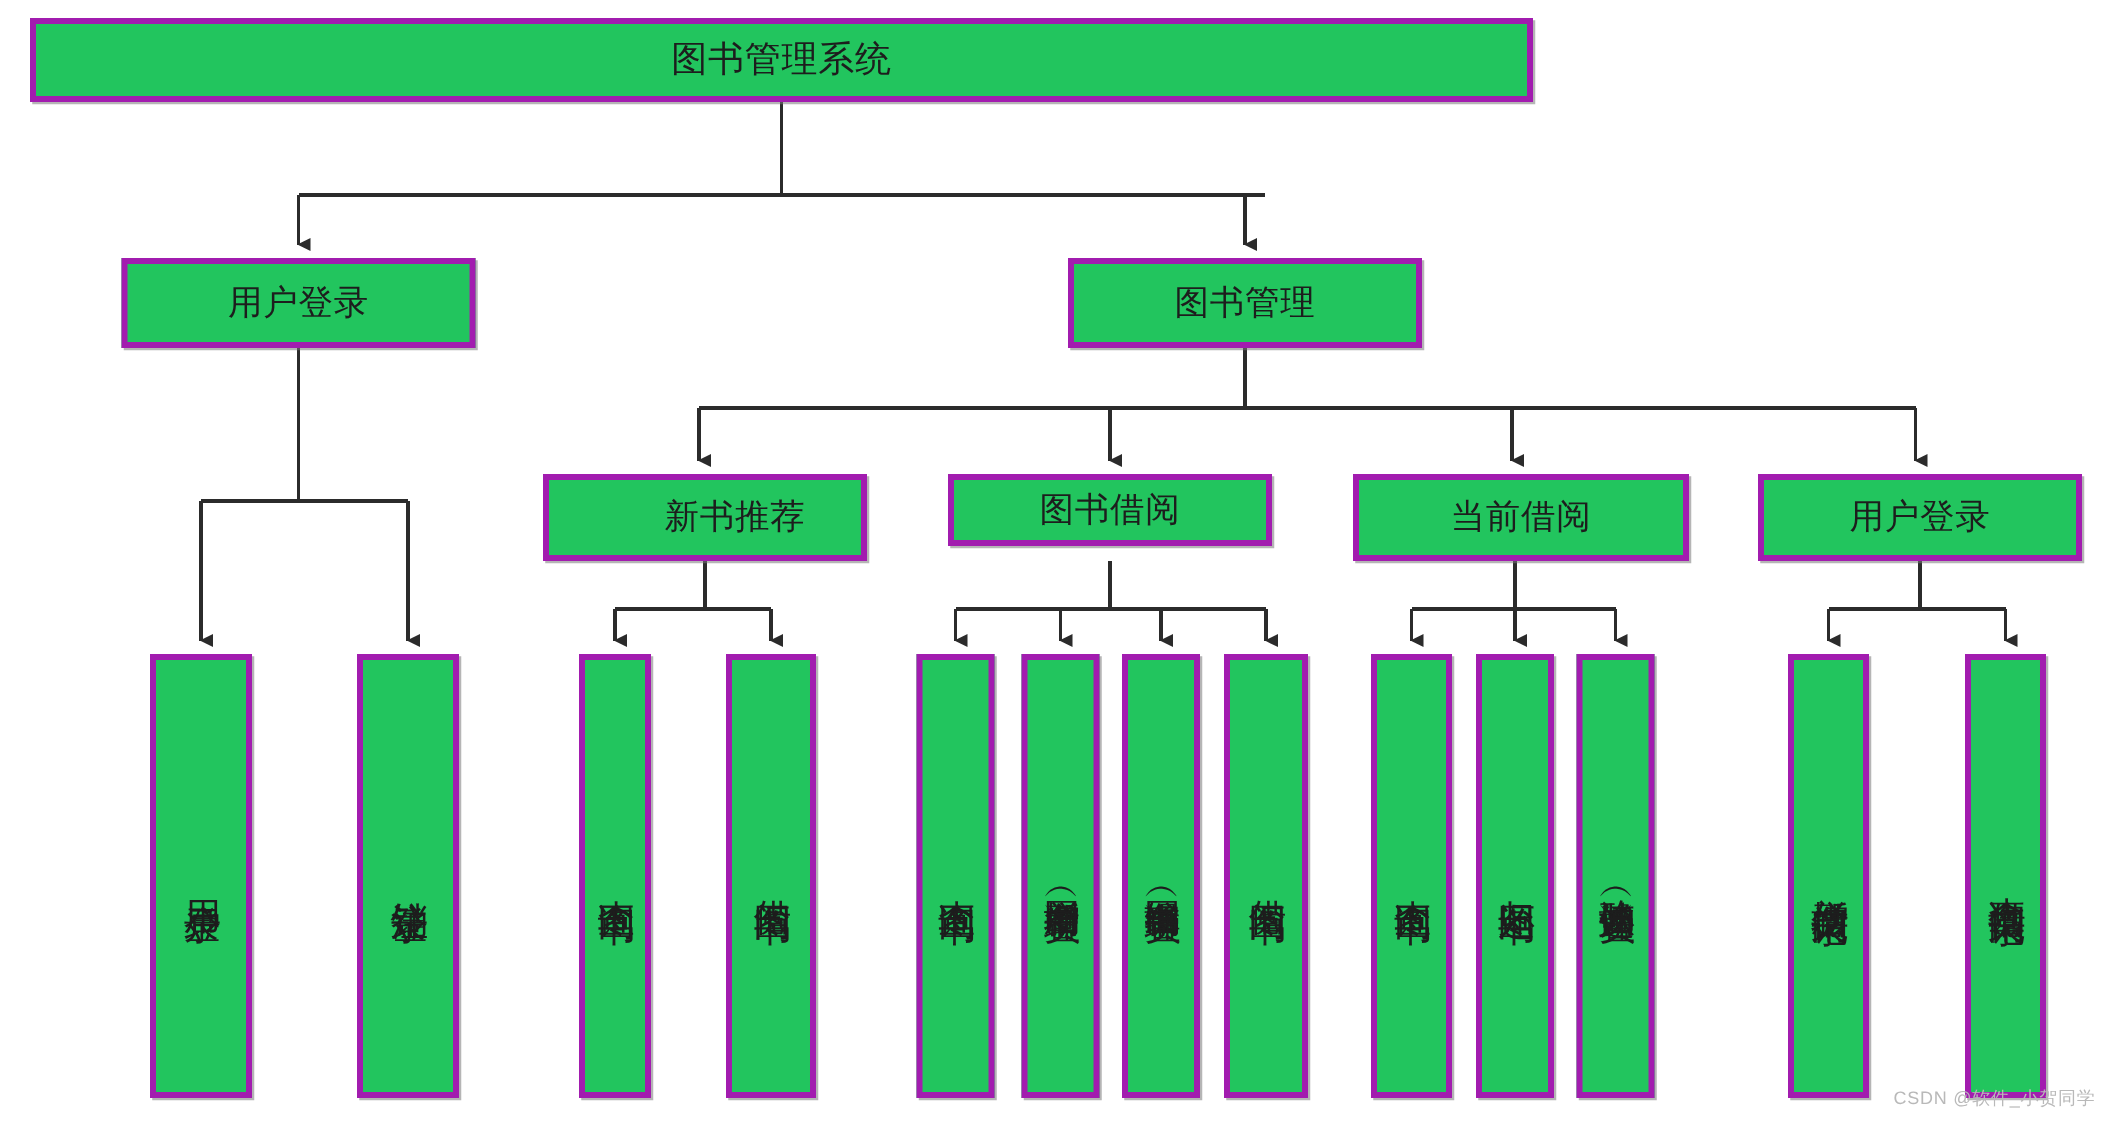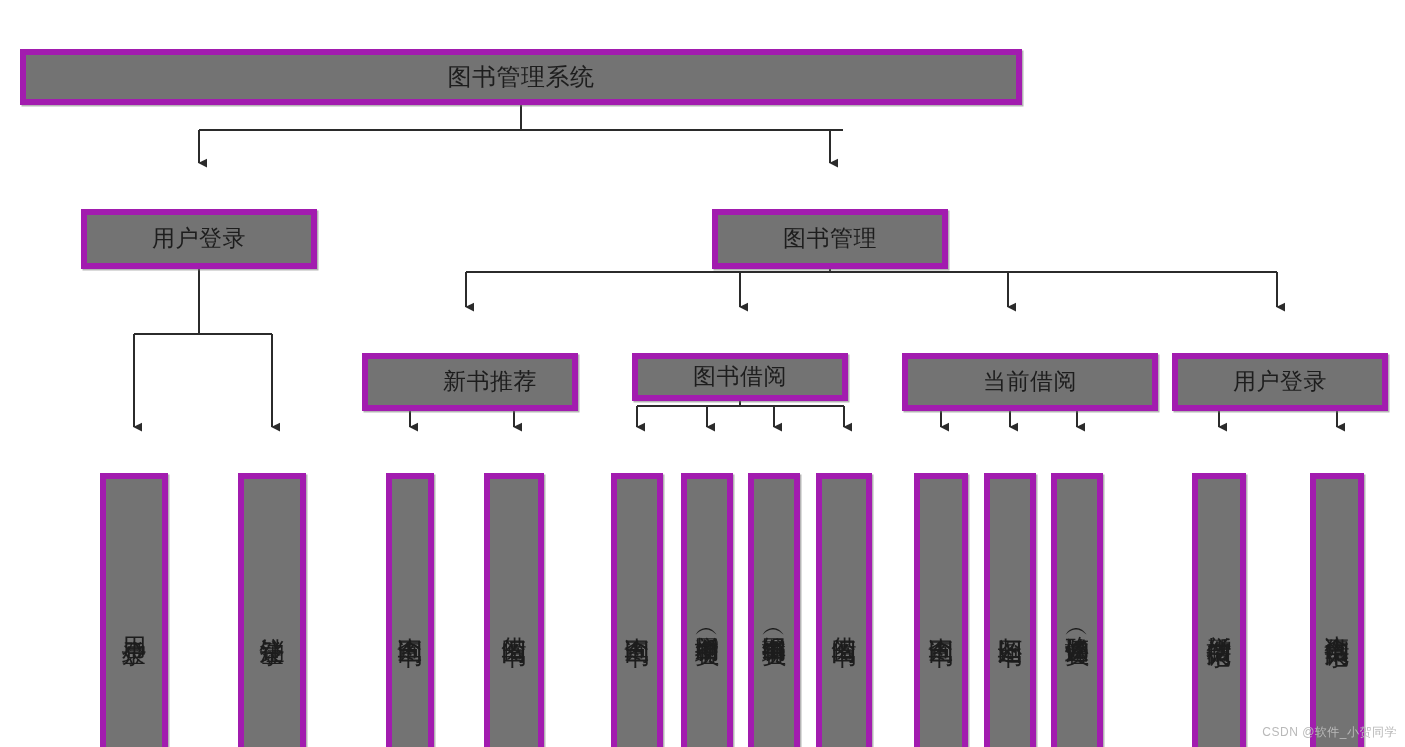--- a/index.html
+++ b/index.html
@@ -21,28 +21,27 @@
     position: absolute;
     left: 0;
     top: 0;
     width: 1405px;
     height: 747px;
     pointer-events: none;
   }
   .node {
     position: absolute;
     box-sizing: border-box;
-    background: #737373;
-    border: 6px solid #a21caf;
+    background: #22c55e;
+    border: 4px solid #a21caf;
     box-shadow: 1.5px 1.5px 0 rgba(120,120,120,0.55);
     display: flex;
     align-items: center;
     justify-content: center;
     color: #1d1d1d;
-    margin-top: 37px;
   }
   .node .lbl {
     display: block;
     text-align: center;
     line-height: 1.18;
     letter-spacing: 0.5px;
   }
   .node.horiz .lbl {
     font-size: 23px;
   }
@@ -142,21 +141,21 @@
   <div class="node horiz" style="left:712px; top:172px; width:236px; height:60px;">
     <span class="lbl">图书管理</span>
   </div>
 
   <div class="node horiz" style="left:362px; top:316px; width:216px; height:58px;padding-left:40px;">
     <span class="lbl">新书推荐</span>
   </div>
   <div class="node horiz" style="left:632px; top:316px; width:216px; height:48px;">
     <span class="lbl">图书借阅</span>
   </div>
-  <div class="node horiz" style="left:902px; top:316px; width:256px; height:58px;">
+  <div class="node horiz" style="left:902px; top:316px; width:224px; height:58px;">
     <span class="lbl">当前借阅</span>
   </div>
   <div class="node horiz" style="left:1172px; top:316px; width:216px; height:58px;">
     <span class="lbl">用户登录</span>
   </div>
 
   <div class="node vert" style="left:100px; top:436px; width:68px; height:296px;">
     <span class="lbl">用户登录</span>
   </div>
   <div class="node vert" style="left:238px; top:436px; width:68px; height:296px;">

